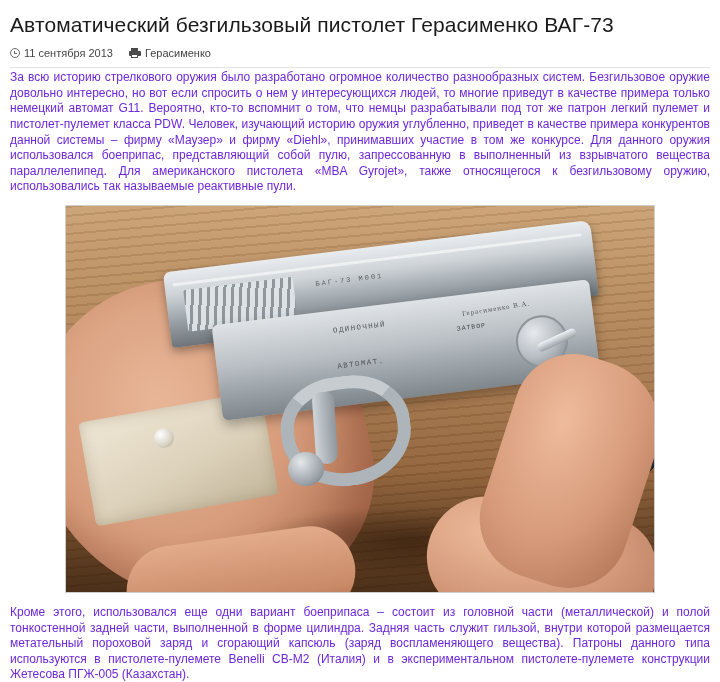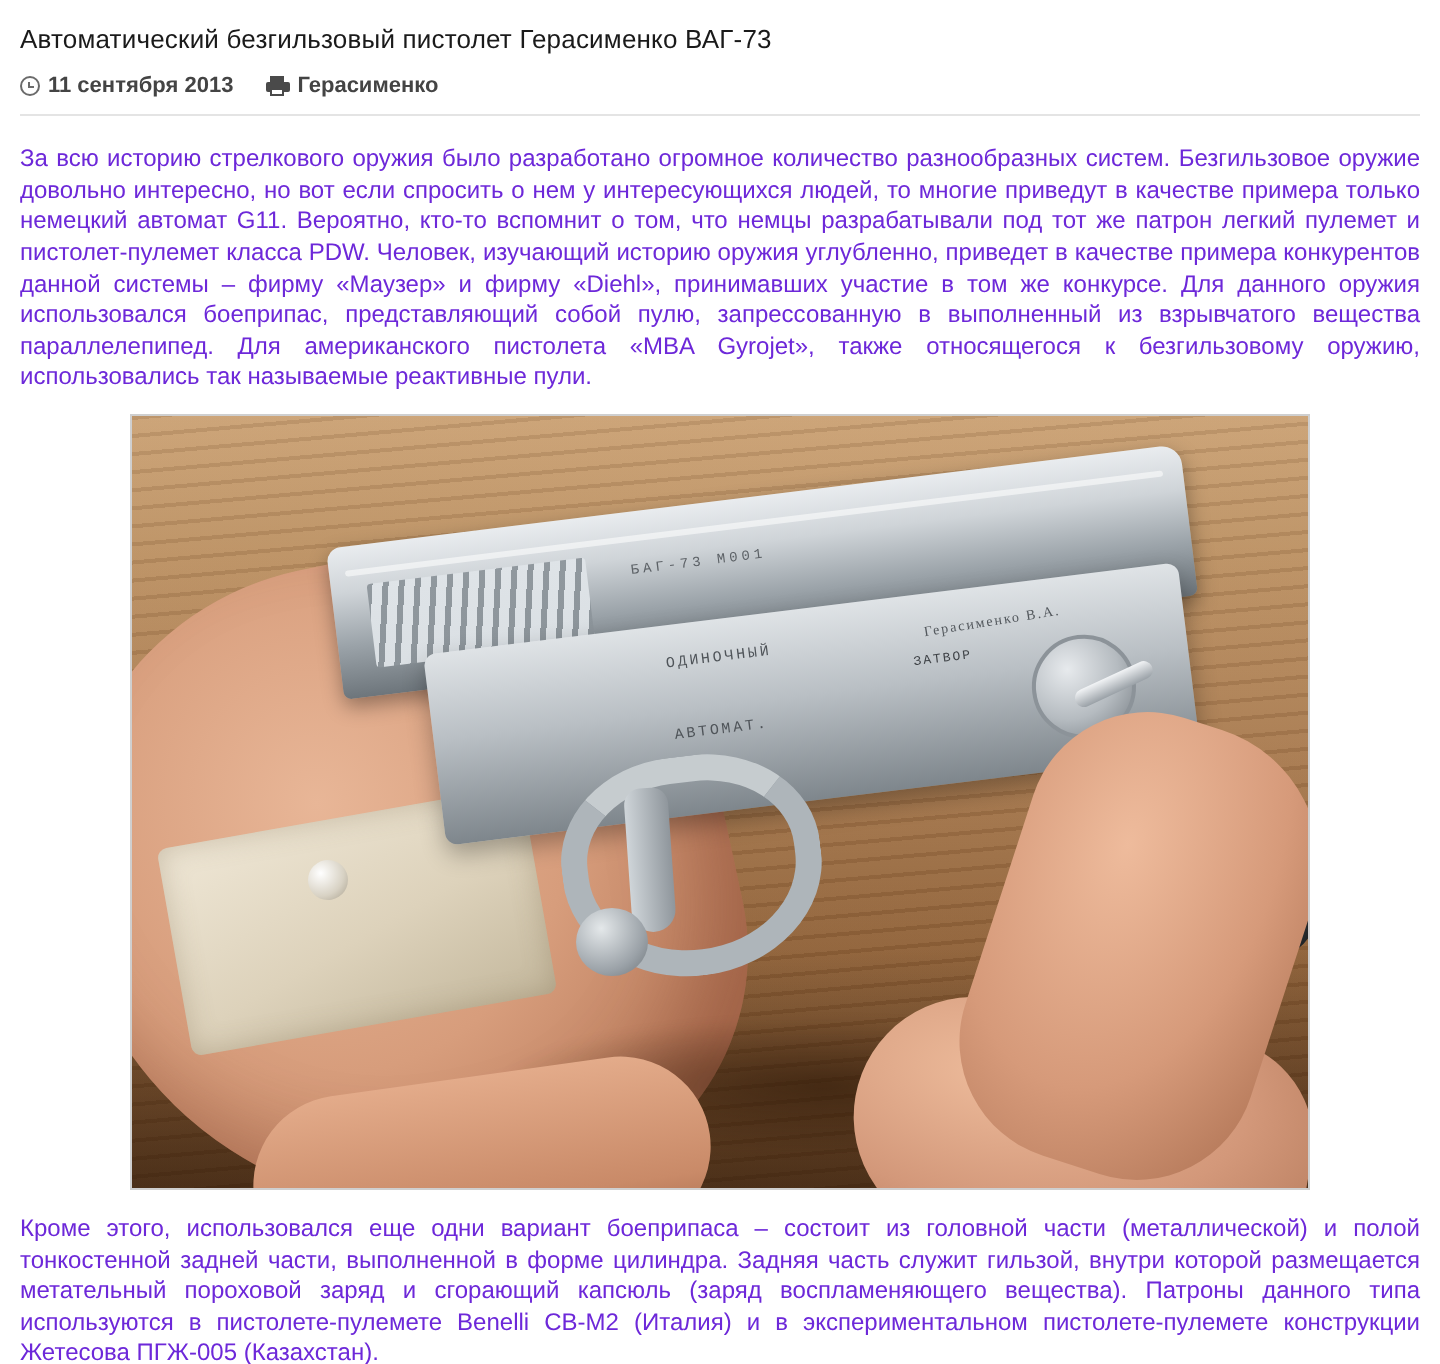--- a/index.html
+++ b/index.html
@@ -13,37 +13,36 @@
     font-family: "Liberation Sans", sans-serif;
     color: #222222;
     overflow: hidden;
   }
   .page {
     width: 720px;
     box-sizing: border-box;
     padding: 8px 10px 0 10px;
   }
   .article-title {
-    font-size: 13px;
+    font-size: 21px;
     font-weight: normal;
     color: #1a1a1a;
     margin: 4px 0 9px 0;
     letter-spacing: 0.1px;
     line-height: 1.25;
   }
   .meta-bar {
     display: flex;
     align-items: center;
     gap: 16px;
     font-size: 11px;
     color: #555555;
     padding-bottom: 8px;
     border-bottom: 1px solid #e4e4e4;
-    margin-bottom: 14px;
-    font-weight: bold;
+    margin-bottom: 2px;
   }
   .meta-item {
     display: flex;
     align-items: center;
     gap: 4px;
     white-space: nowrap;
   }
   .meta-item .label {
     color: #444444;
   }

